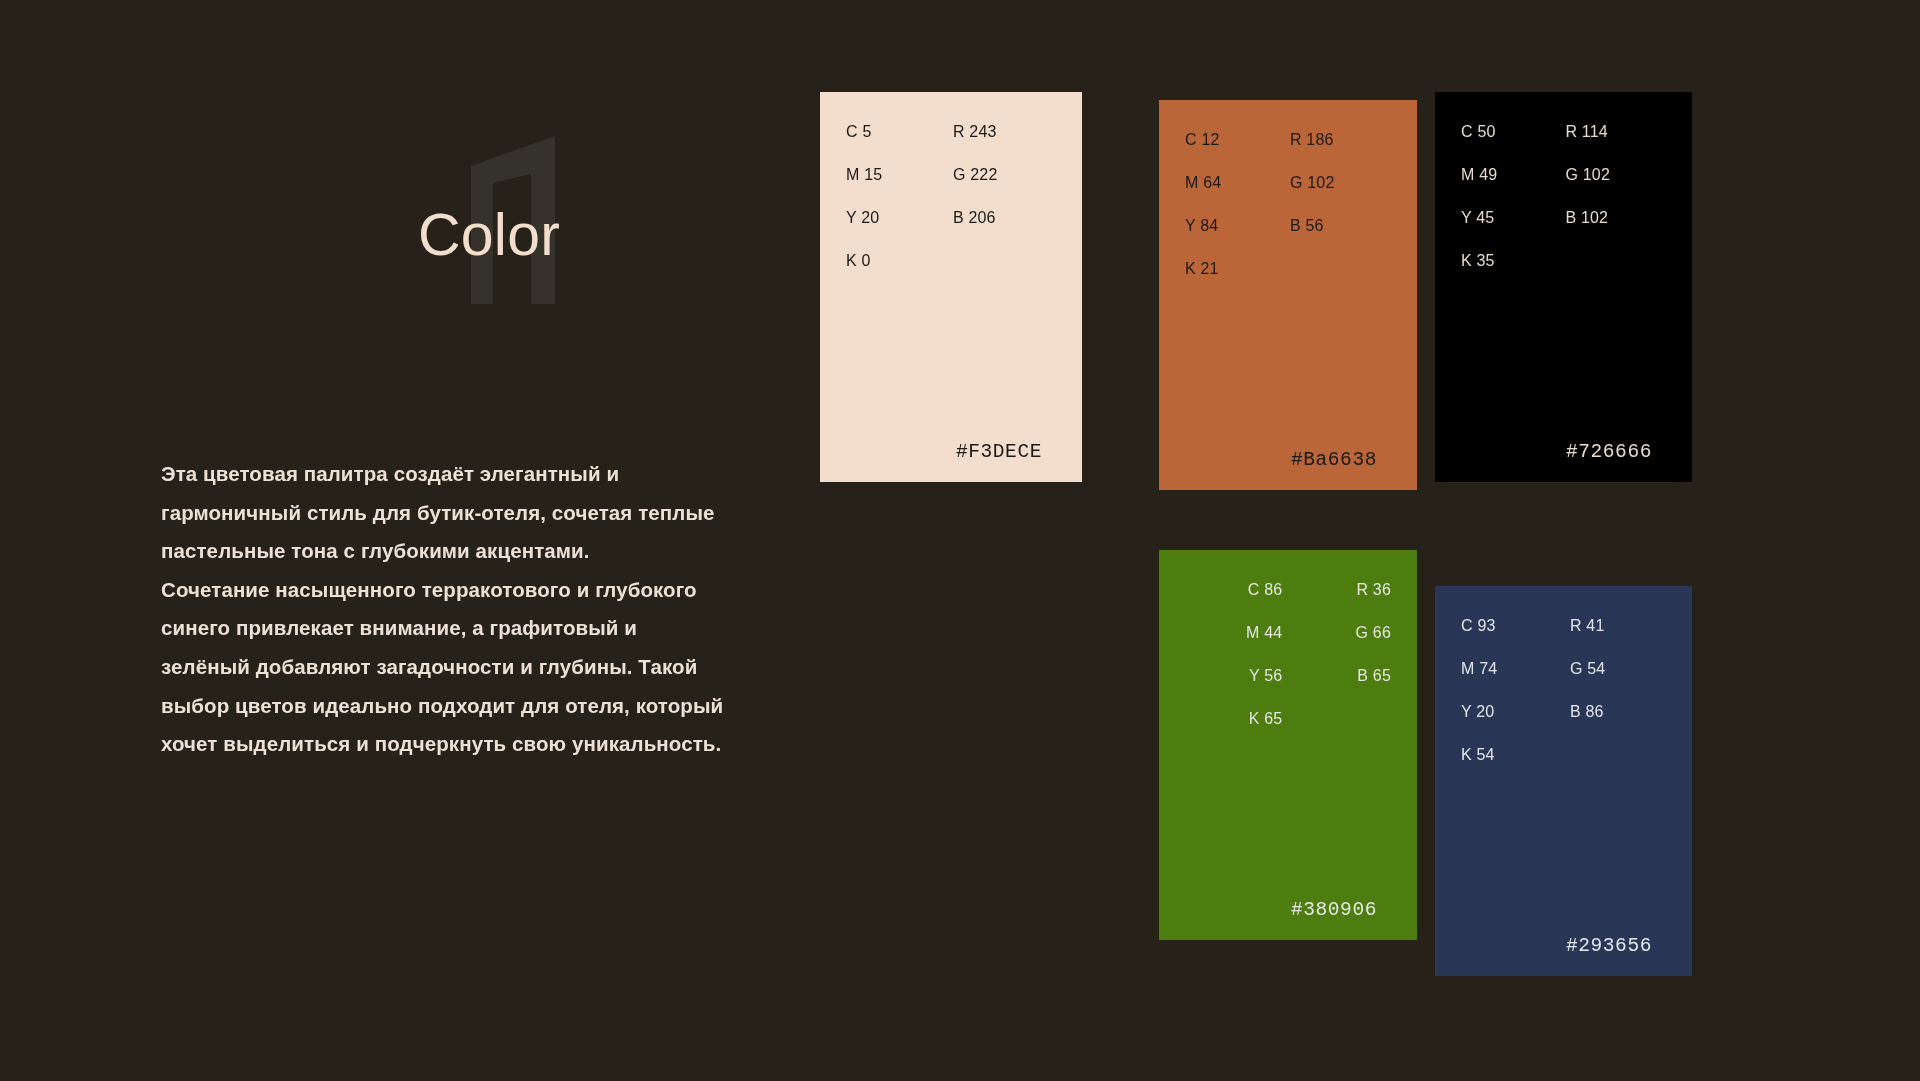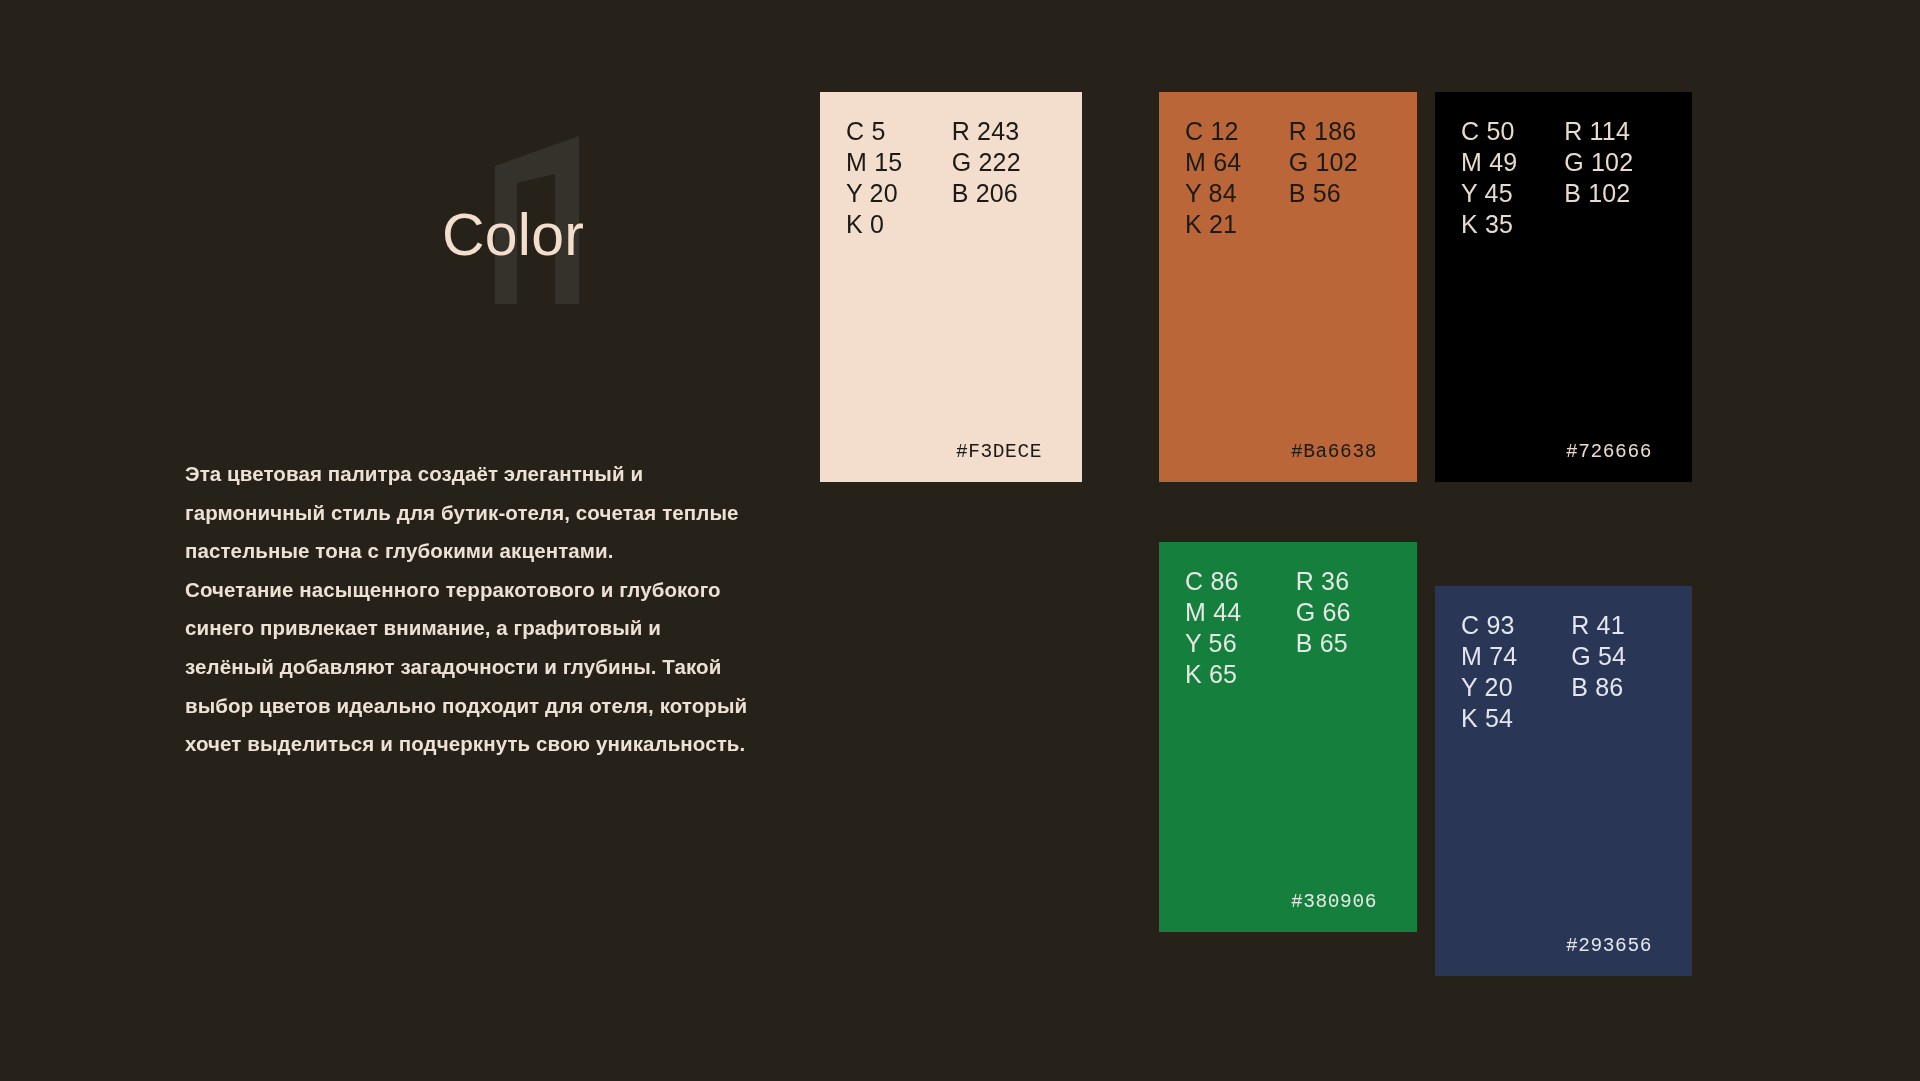--- a/index.html
+++ b/index.html
@@ -23,21 +23,20 @@
     overflow: hidden;
   }
 
   
   #left-column {
     position: absolute;
     left: 0;
     top: 0;
     width: 800px;
     height: 1081px;
-    margin-left: 24px;
   }
 
   
   #watermark {
     position: absolute;
     left: 447px;
     top: 136px;
     width: 132px;
     height: 168px;
     pointer-events: none;
@@ -82,32 +81,33 @@
     position: absolute;
     padding: 24px 26px 0 26px;
   }
 
   
   .r0 { top: 0px;   height: 390px; }
   
   .r1 { top: 450px; height: 390px; }
 
   .c0 { left: 0px;   width: 262px; }
-  .c1 { left: 339px; width: 258px; }
+  .c1 { left: 339px; width: 258px; margin-top: 8px; }
   .c2 { left: 615px; width: 257px; }
 
   .swatch-values {
     display: grid;
     grid-template-columns: auto auto;
     column-gap: 14px;
     row-gap: 0;
-    font-size: 25px;
+    font-size: 16px;
     line-height: 31px;
     letter-spacing: 0.2px;
     white-space: nowrap;
+    gap: 12px;
   }
   .swatch-values span { display: block; }
 
   .swatch-hex {
     position: absolute;
     right: 40px;
     bottom: 19px;
     font-family: "Liberation Mono", "DejaVu Sans Mono", monospace;
     font-size: 19.5px;
     letter-spacing: 0.6px;
@@ -174,21 +174,21 @@
         <span>G 102</span>
         <span>Y 45</span>
         <span>B 102</span>
         <span>K 35</span>
         <span></span>
       </div>
       <div class="swatch-hex">#726666</div>
     </div>
 
 
-    <div class="swatch-card r1 c1" style="background-color: #15803d; color: rgb(230, 232, 227);">
+    <div class="swatch-card r1 c1" style="background-color: #4d7c0f; color: rgb(230, 232, 227); text-align: right;">
       <div class="swatch-values">
         <span>C 86</span>
         <span>R 36</span>
         <span>M 44</span>
         <span>G 66</span>
         <span>Y 56</span>
         <span>B 65</span>
         <span>K 65</span>
         <span></span>
       </div>

